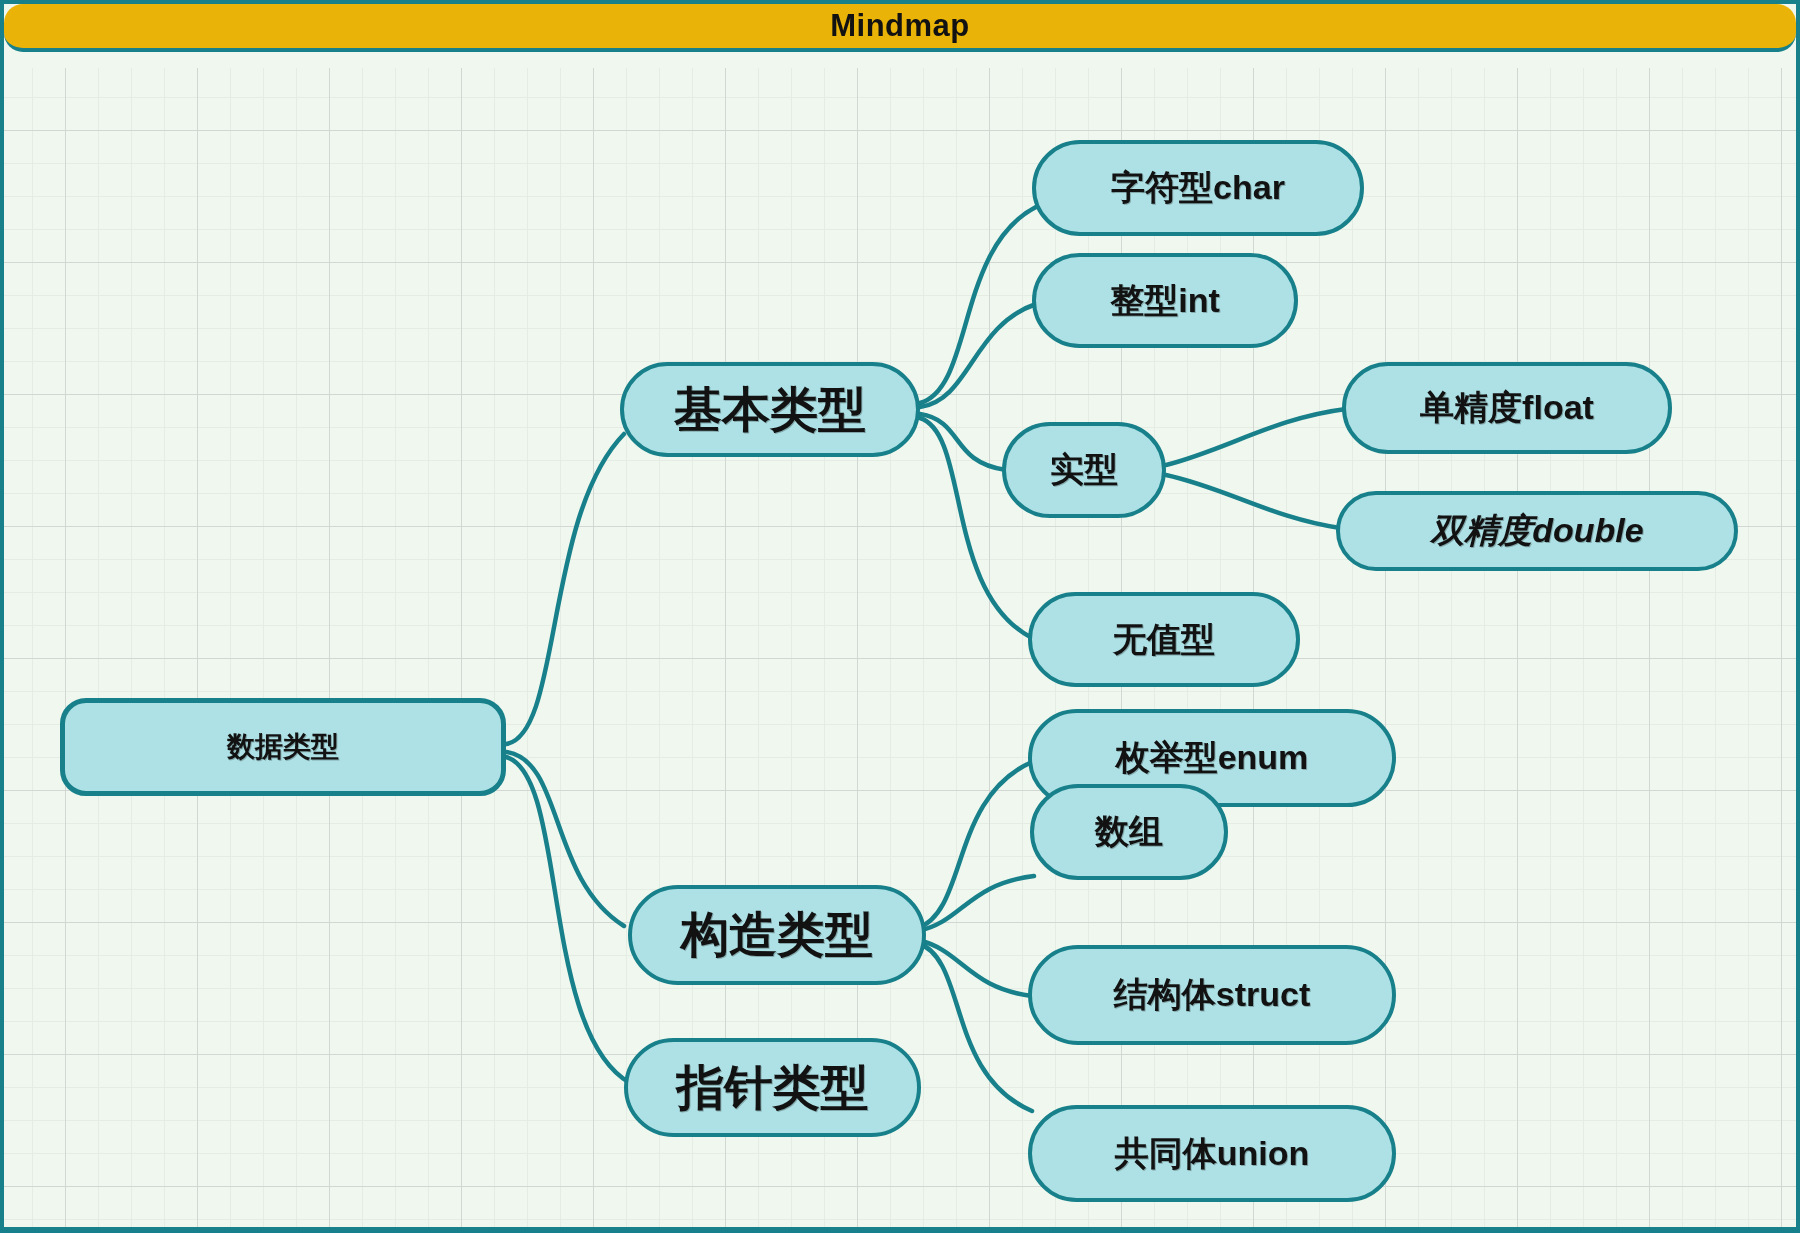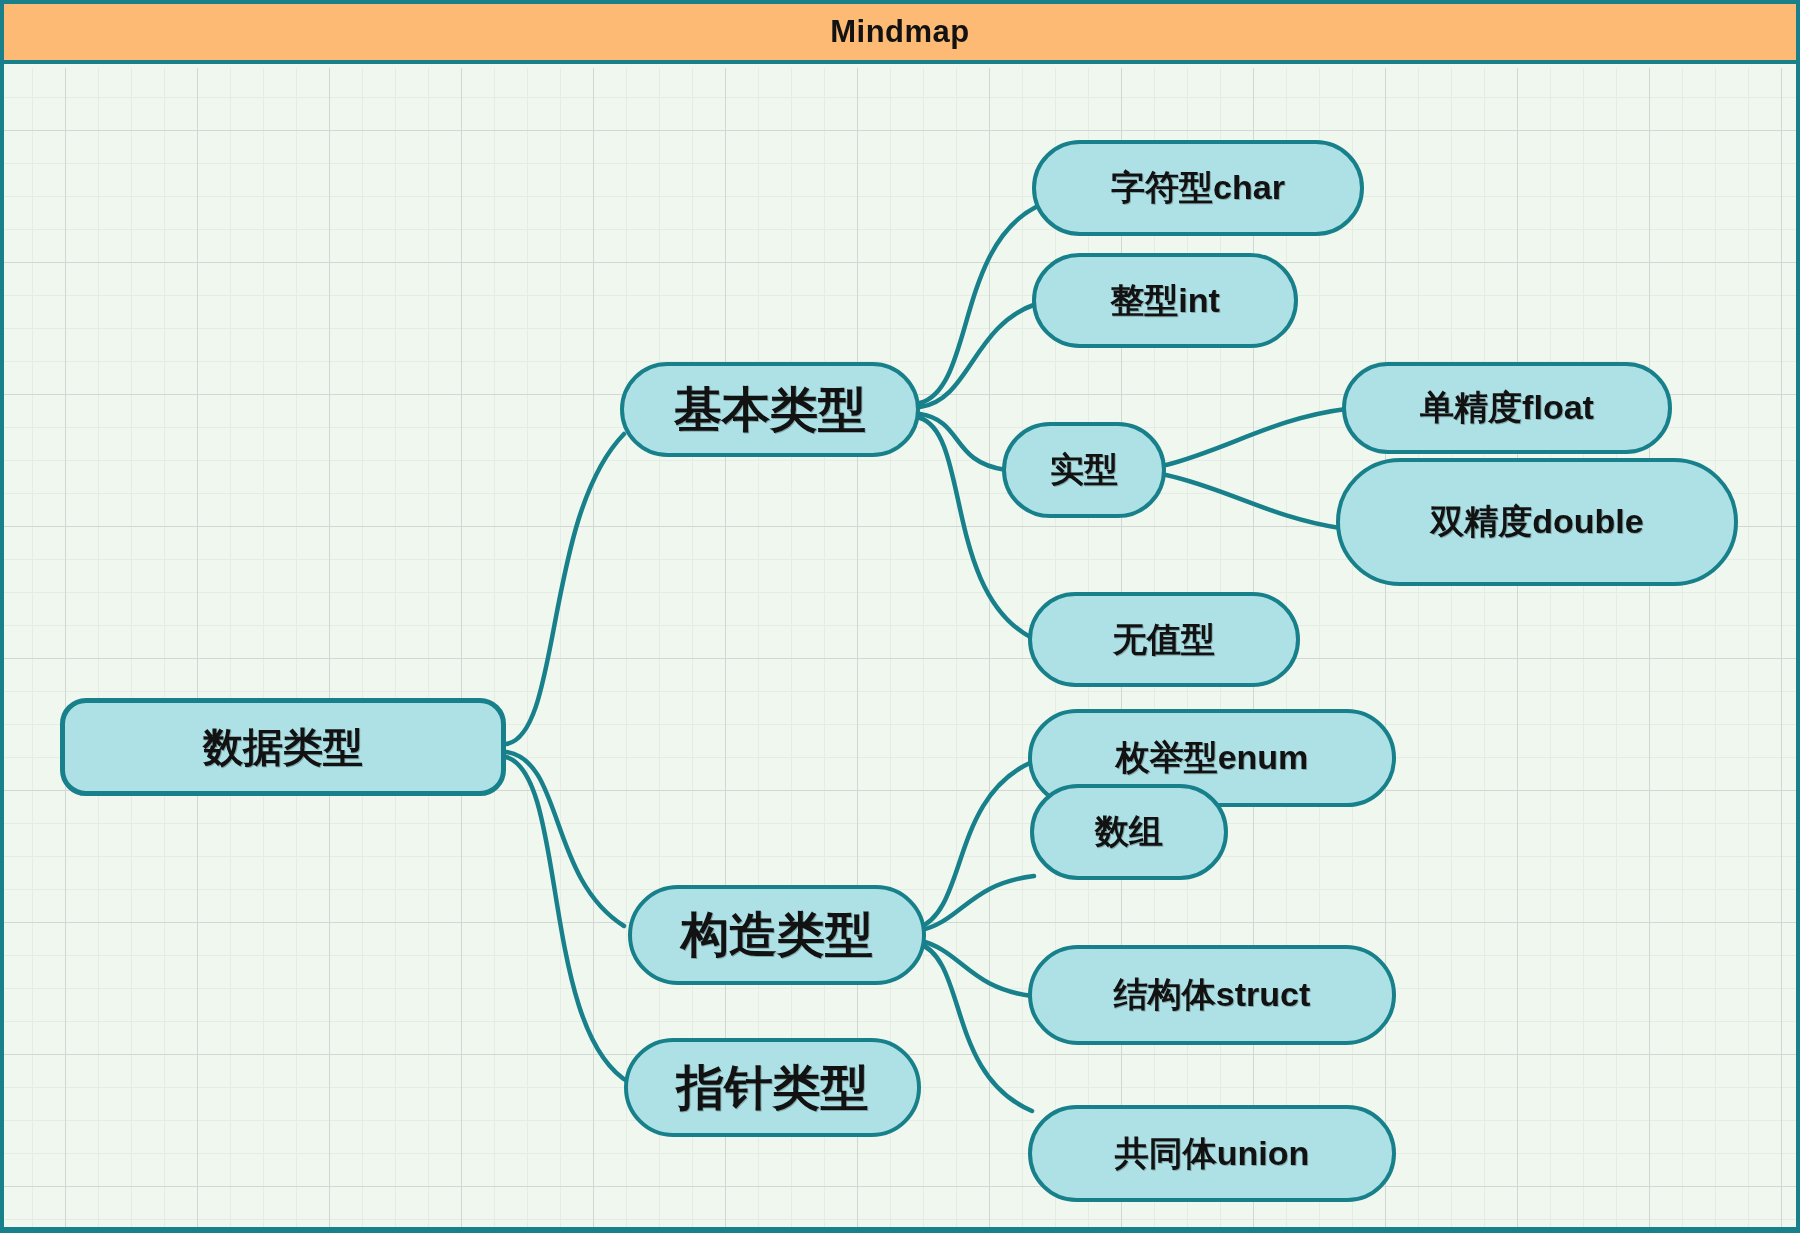--- a/index.html
+++ b/index.html
@@ -12,25 +12,26 @@
     overflow:hidden;
   }
   
   .strip{position:absolute;background:#17808a;z-index:6;}
   .strip.top{left:0;top:0;width:100%;height:4px;}
   .strip.left{left:0;top:0;width:4px;height:100%;}
   .strip.right{right:0;top:0;width:4px;height:100%;}
   .strip.bottom{left:0;bottom:0;width:100%;height:6px;}
 
   .titlebar{
-    position:absolute;left:4px;top:4px;right:4px;height:60px;
-    background:#fdba74;
+    position:absolute;left:4px;top:4px;right:4px;height:48px;
+    background:#eab308;
     border-bottom:4px solid #17808a;
     display:flex;align-items:center;justify-content:center;
     z-index:5;
+    border-radius:19px;
   }
   .titlebar .title{
     font-size:31px;font-weight:700;color:#121212;letter-spacing:.5px;
   }
 
   .canvas{
     position:absolute;left:4px;top:68px;right:4px;bottom:6px;
     background-color:#eff7ee;
     background-image:
       linear-gradient(#d2d7d4 1.5px, transparent 1.5px),
@@ -48,32 +49,32 @@
   .node{
     position:absolute;z-index:3;
     background:#aee1e5;
     border:4px solid #17808a;
     border-radius:999px;
     display:flex;align-items:center;justify-content:center;
     color:#121212;font-weight:700;
     text-shadow:1px 1px 0 rgba(0,0,0,.25);
     white-space:nowrap;
   }
-  .node.root{border-radius:26px;border-width:5px;font-size:40px;}
+  .node.root{border-radius:26px;border-width:5px;font-size:28px;}
   .node.section{font-size:48px;}
   .node.leaf{font-size:34px;}
 
   
   #n-root     {left:60px;  top:698px;  width:446px; height:98px;}
   #n-basic    {left:620px; top:362px;  width:300px; height:95px;}
   #n-char     {left:1032px;top:140px;  width:332px; height:96px;}
   #n-int      {left:1032px;top:253px;  width:266px; height:95px;}
   #n-real     {left:1002px;top:422px;  width:164px; height:96px;}
   #n-float    {left:1342px;top:362px;  width:330px; height:92px;}
-  #n-double   {left:1336px;top:458px;  width:402px; height:128px;}
+  #n-double   {left:1336px;top:491px;  width:402px; height:80px;font-style:italic;}
   #n-void     {left:1028px;top:592px;  width:272px; height:95px;}
   #n-enum     {left:1028px;top:709px;  width:368px; height:98px;}
   #n-array    {left:1030px;top:784px;  width:198px; height:96px;}
   #n-construct{left:628px; top:885px;  width:298px; height:100px;}
   #n-struct   {left:1028px;top:945px;  width:368px; height:100px;}
   #n-union    {left:1028px;top:1105px; width:368px; height:97px;}
   #n-pointer  {left:624px; top:1038px; width:297px; height:99px;}
 </style>
 </head>
 <body>

